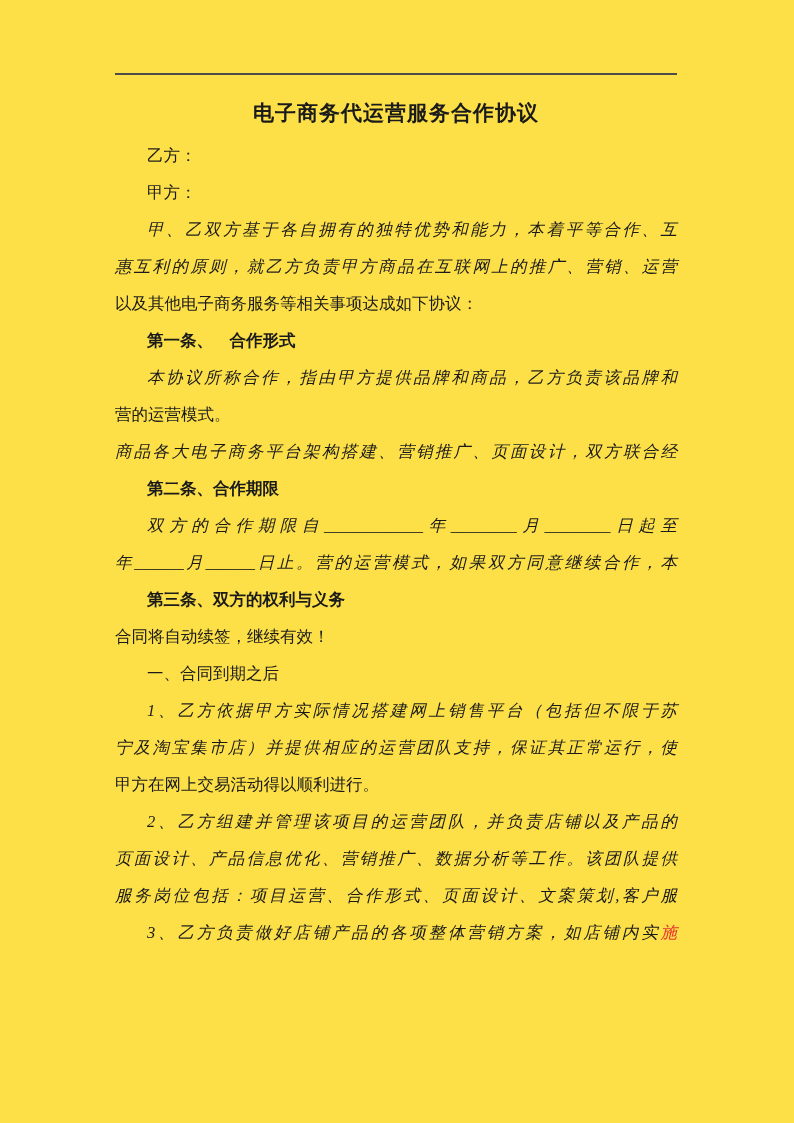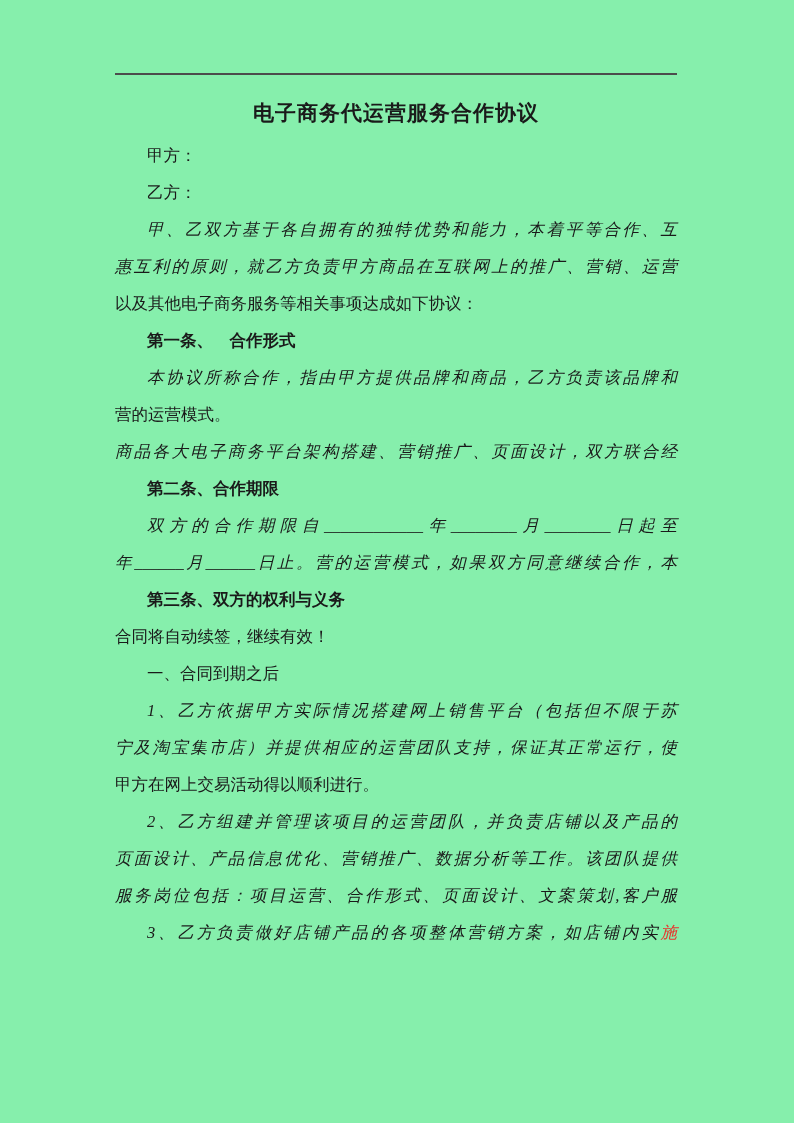--- a/index.html
+++ b/index.html
@@ -4,21 +4,21 @@
 <style>
   html, body {
     margin: 0;
     padding: 0;
     background: #ffffff;
   }
   .page {
     position: relative;
     width: 794px;
     height: 1123px;
-    background: #86efac;
+    background: #fde047;
     overflow: hidden;
     font-family: "Liberation Serif", "DejaVu Serif", serif;
     color: #1a1a1a;
   }
   .header-rule {
     position: absolute;
     top: 73px;
     left: 115px;
     width: 562px;
     height: 0;
@@ -55,22 +55,22 @@
   .line.bold { font-weight: bold; }
 </style>
 </head>
 <body>
 
 <div class="page">
   <div class="header-rule"></div>
   <div class="content">
     <h1 class="doc-title">电子商务代运营服务合作协议</h1>
     <div>
+        <div class="line indent"><span>乙方：</span></div>
         <div class="line indent"><span>甲方：</span></div>
-        <div class="line indent"><span>乙方：</span></div>
         <div class="line indent just"><span>甲、乙双方基于各自拥有的独特优势和能力，本着平等合作、互</span></div>
         <div class="line just"><span>惠互利的原则，就乙方负责甲方商品在互联网上的推广、营销、运营</span></div>
         <div class="line"><span>以及其他电子商务服务等相关事项达成如下协议：</span></div>
         <div class="line indent bold"><span>第一条、　合作形式</span></div>
         <div class="line indent just"><span>本协议所称合作，指由甲方提供品牌和商品，乙方负责该品牌和</span></div>
         <div class="line"><span>营的运营模式。</span></div>
         <div class="line just"><span>商品各大电子商务平台架构搭建、营销推广、页面设计，双方联合经</span></div>
         <div class="line indent bold"><span>第二条、合作期限</span></div>
         <div class="line indent just"><span>双方的合作期限自____________年________月________日起至</span></div>
         <div class="line just"><span>年______月______日止。营的运营模式，如果双方同意继续合作，本</span></div>

